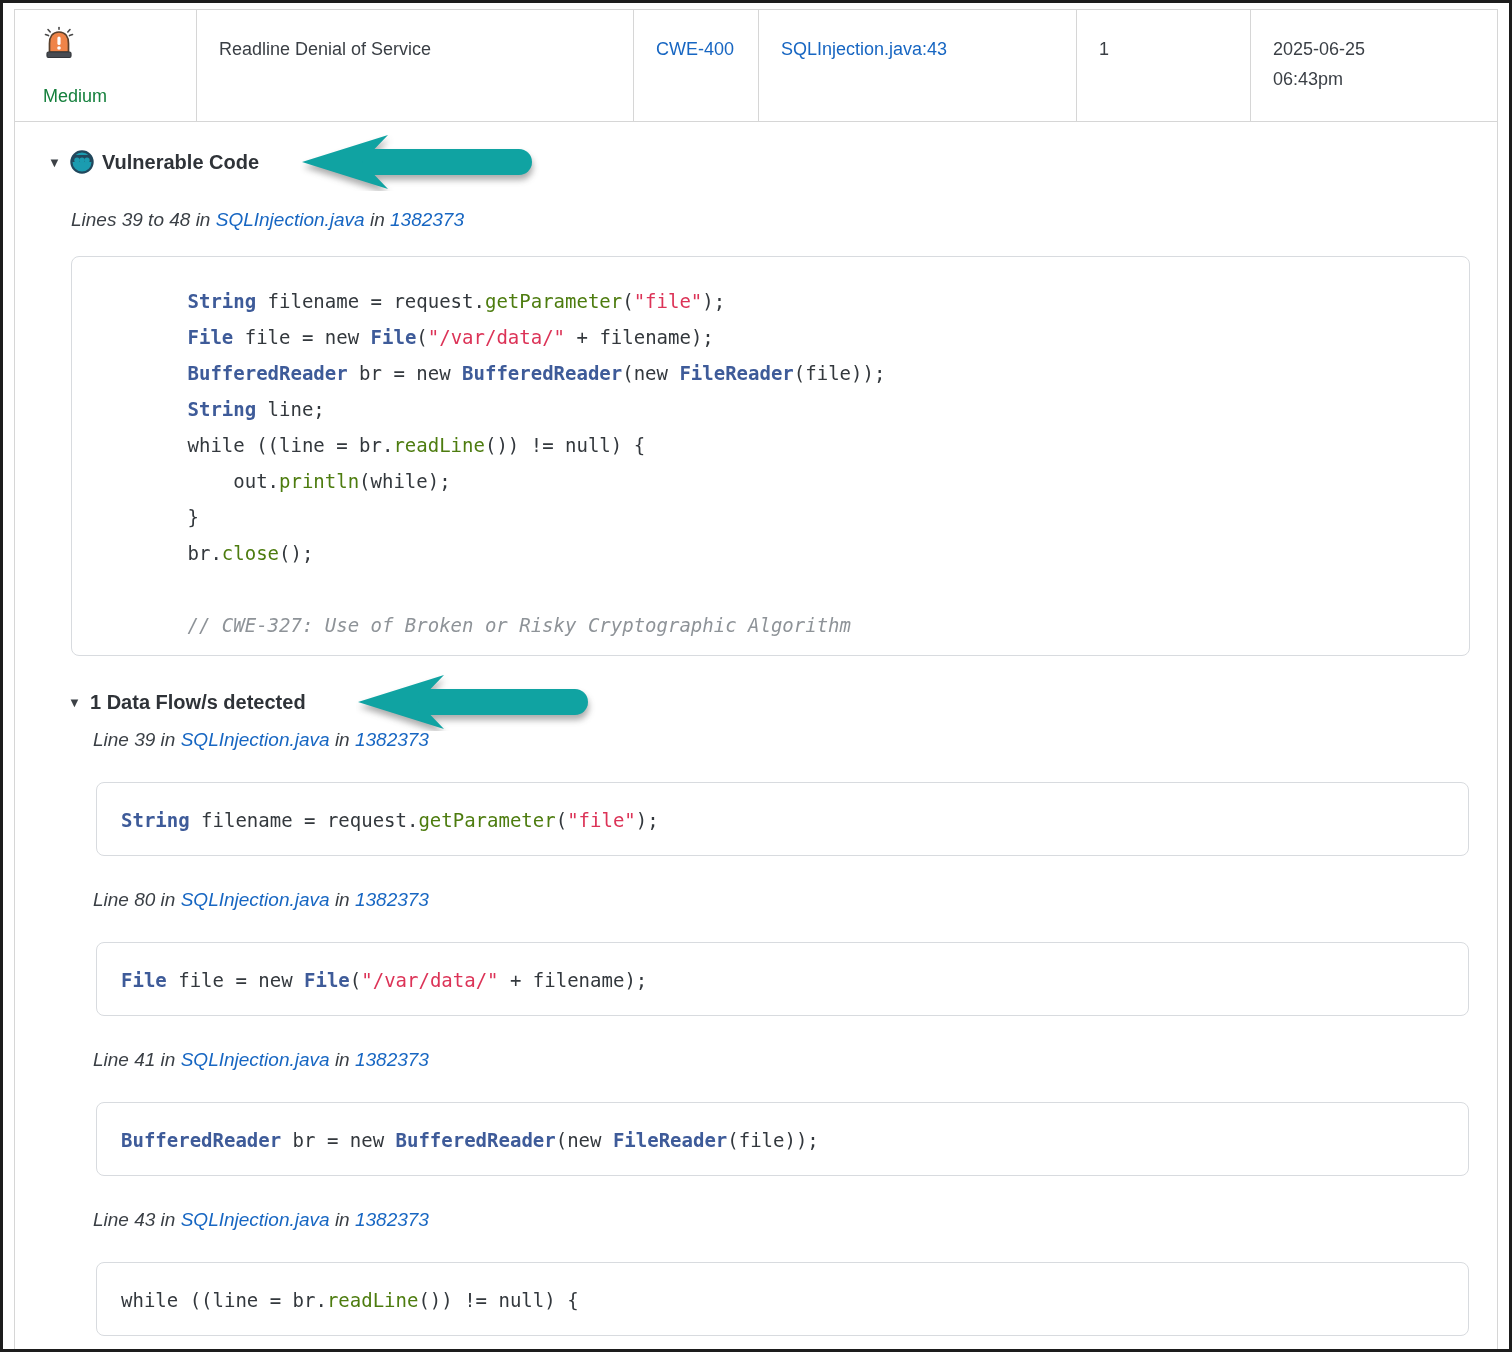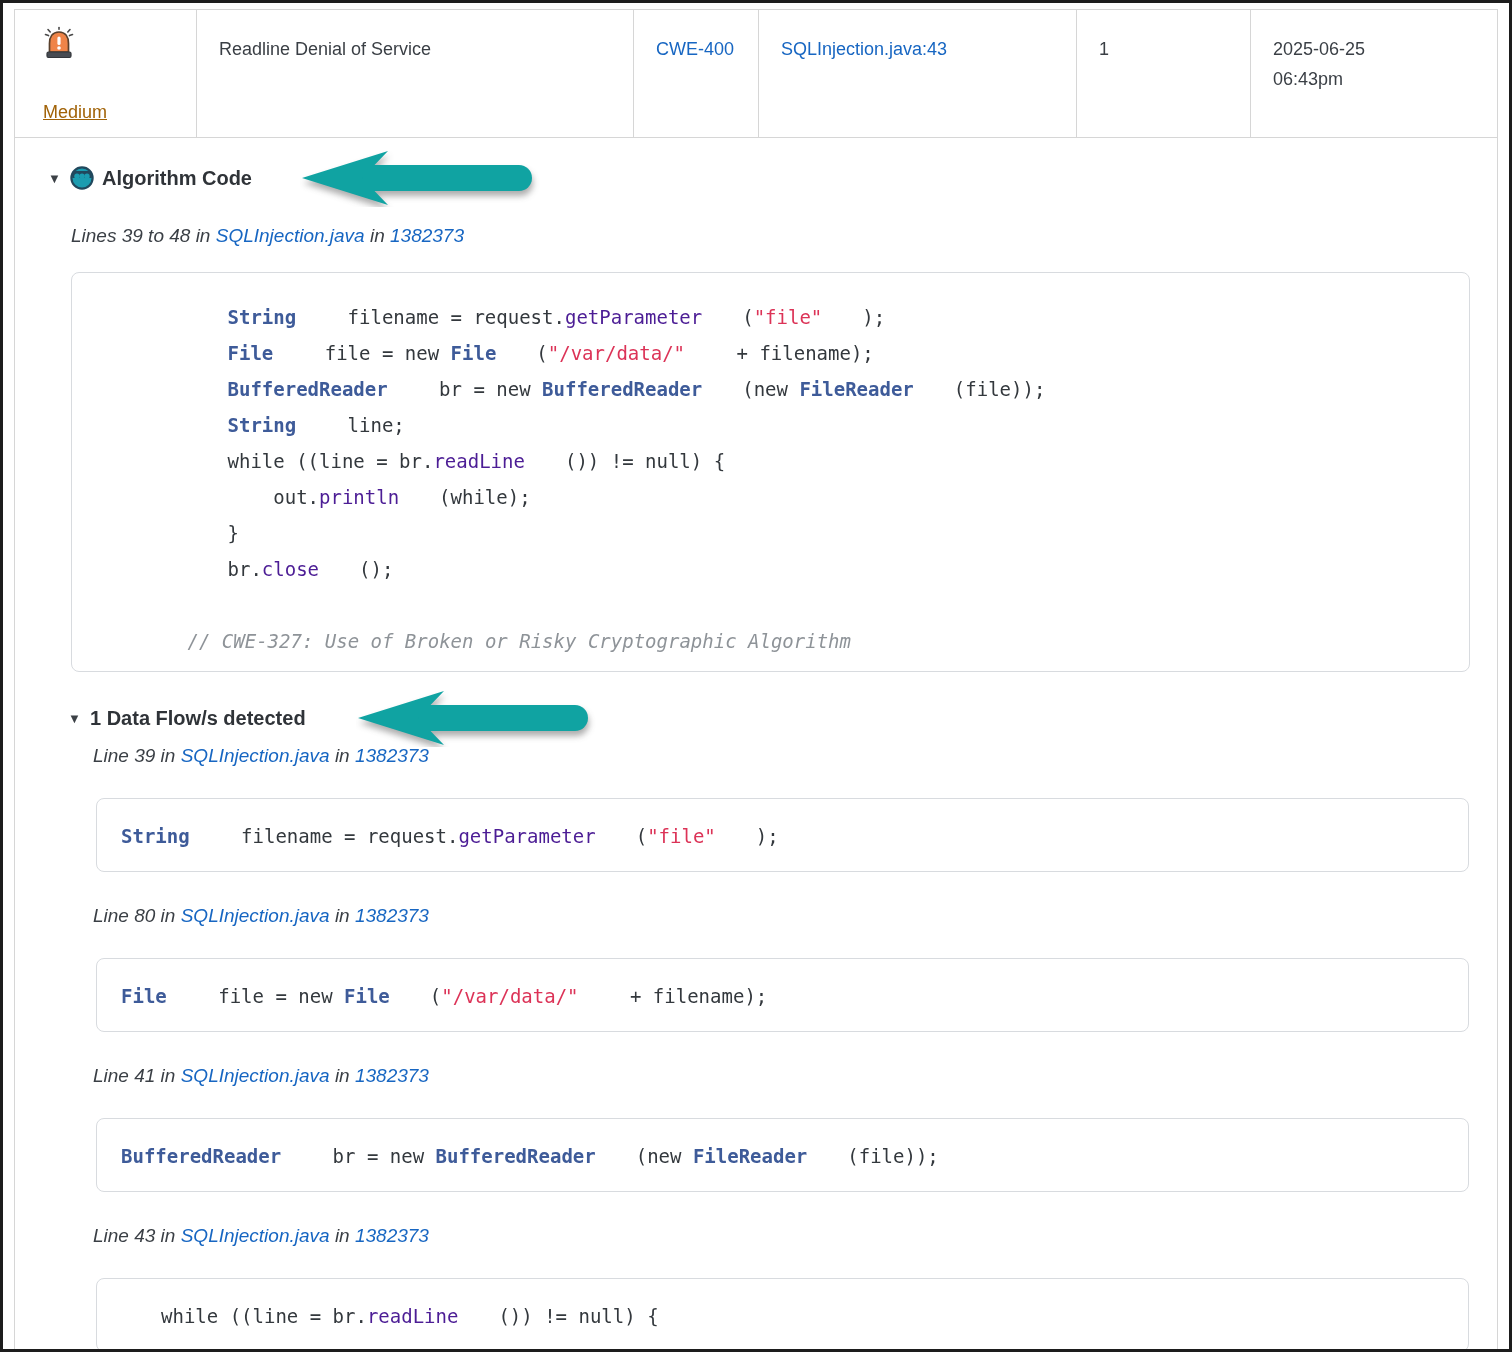--- a/index.html
+++ b/index.html
@@ -27,21 +27,21 @@
   }
   .finding-cell {
     border-right:1px solid #d6d6d6;
     padding:24px 22px 16px 22px;
     font-size:18px;
     color:#3a3f45;
     line-height:30px;
   }
   .finding-cell:last-child { border-right:none; }
   .cell-severity { padding:16px 16px 10px 28px; }
-  .severity-label { margin-top:24px; font-size:18px; color:#a16207;text-decoration:underline; }
+  .severity-label { margin-top:8px; font-size:18px; color:#15803d; }
   a.link { color:#1766c2; text-decoration:none; cursor:pointer; }
 
   
   .detail { padding:0 40px 0 33px; }
   .section-heading {
     position:relative;
     display:flex;
     align-items:center;
     gap:8px;
     font-size:20px;
@@ -84,23 +84,23 @@
   .flow-label-first { margin-top:14px; }
   .code-block-snippet {
     margin:31px 0 0 48px;
     width:1373px;
     height:74px;
     padding:24px;
     line-height:26px;
     overflow:hidden;
   }
   .code-line { white-space:pre; }
-  .tk-p { color:#33383d;padding-left:40px; }
+  .tk-p { color:#33383d; }
   .tk-t { color:#3e5b99; font-weight:bold; }
-  .tk-m { color:#4c1d95; }
+  .tk-m { color:#4d7c0f; }
   .tk-s { color:#dc3357; }
   .tk-c { color:#8e9398; font-style:italic; }
 </style>
 </head>
 <body>
 
 <div class="content-frame">
 
   <div class="finding-row">
     <div class="finding-cell cell-severity">
@@ -141,21 +141,21 @@
 
     <div class="section-heading heading-vulnerable">
       <span class="collapse-caret">▼</span>
       <svg width="24" height="24" viewBox="0 0 24 24">
         <circle cx="12" cy="12" r="10.6" fill="#1b9cb0" stroke="#21485d" stroke-width="2.2"></circle>
         <path d="M3 5 L21 5 L21.8 12 L2.2 12 Z" fill="#21485d"></path>
         <circle cx="7" cy="10.2" r="2.7" fill="#1b9cb0"></circle>
         <circle cx="12" cy="10.2" r="2.7" fill="#1b9cb0"></circle>
         <circle cx="17" cy="10.2" r="2.7" fill="#1b9cb0"></circle>
       </svg>
-      <span>Algorithm Code</span>
+      <span>Vulnerable Code</span>
       <svg class="annotation-arrow arrow-1" width="240" height="58" viewBox="0 0 240 58">
         <g style="filter:drop-shadow(1px 5px 3px rgba(40,40,40,0.38));" fill="#10a3a2">
           <rect x="56" y="16" width="176" height="26" rx="13"></rect>
           <polygon points="2,29 88,2 62,29 88,56"></polygon>
         </g>
       </svg>
     </div>
 
     <div class="context-line">
       <span>Lines 39 to 48 in</span>

